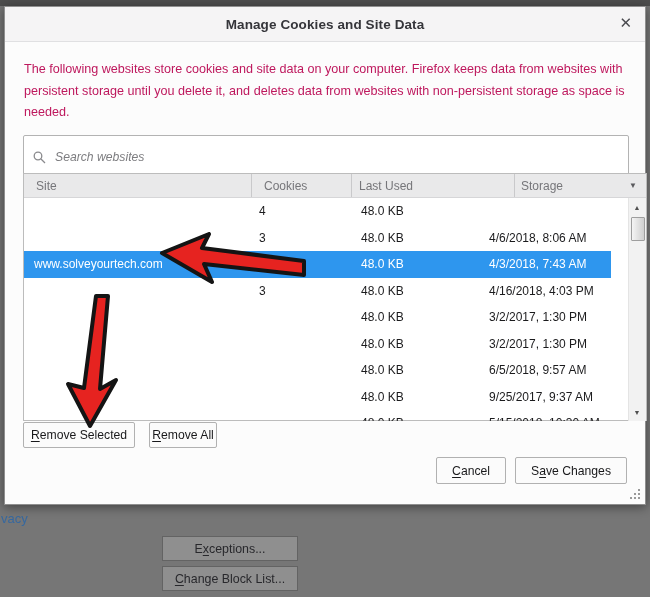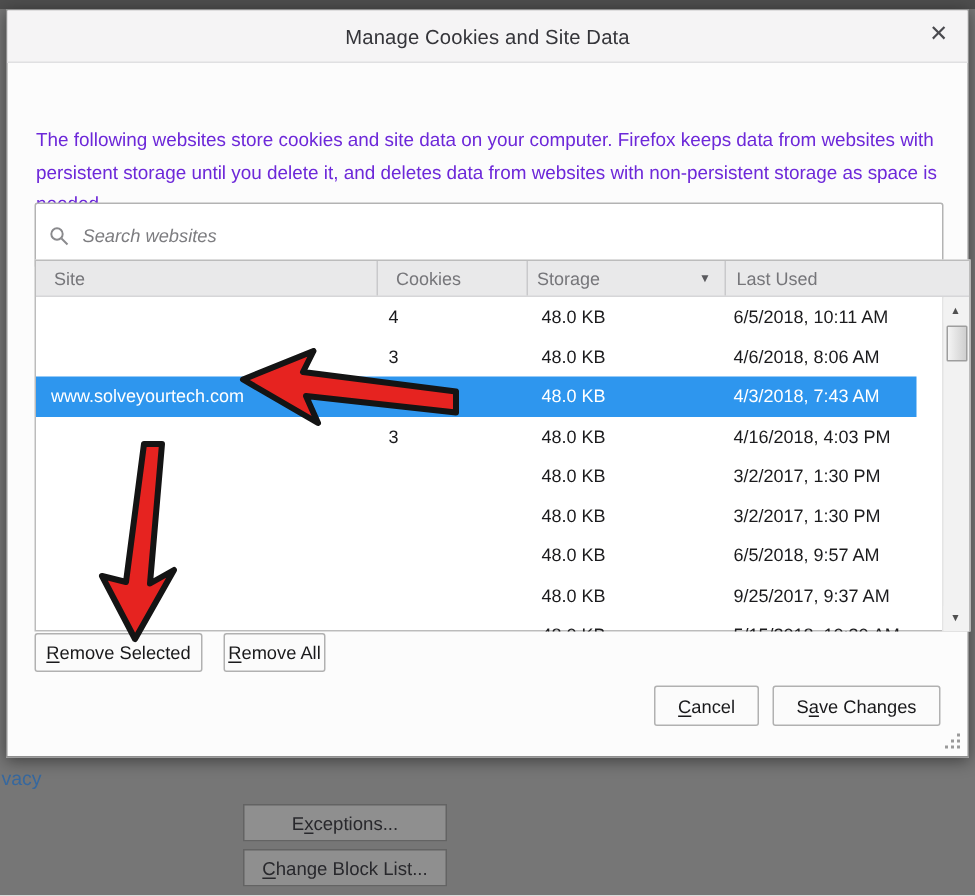--- a/index.html
+++ b/index.html
@@ -5,24 +5,24 @@
   html,body{margin:0;padding:0;}
   .stage{position:relative;width:650px;height:597px;background:#767676;overflow:hidden;
          font-family:"Liberation Sans",sans-serif;-webkit-font-smoothing:antialiased;}
   .top-strip{position:absolute;left:0;top:0;width:650px;height:6px;background:#4e4e4e;}
 
   
   .dialog{position:absolute;left:4px;top:6px;width:642px;height:499px;background:#fcfcfc;
           border:1px solid #8f8f8f;box-sizing:border-box;box-shadow:0 2px 10px rgba(0,0,0,.45);}
   .titlebar{position:relative;height:34px;background:#f5f4f5;border-bottom:1px solid #e0e0e2;
             display:flex;align-items:center;justify-content:center;}
-  .title{font-size:13.5px;font-weight:400;color:#35353a;letter-spacing:.1px;}
+  .title{font-size:13.5px;font-weight:700;color:#35353a;letter-spacing:.1px;}
   .close-btn{position:absolute;right:13px;top:6px;font-size:15px;color:#4a4a4f;cursor:default;line-height:20px;}
 
-  .desc{position:absolute;left:19px;top:52px;right:18px;font-size:12.6px;color:#6d28d9;margin-top:24px;}
+  .desc{position:absolute;left:19px;top:52px;right:18px;font-size:12.6px;color:#be185d;}
   .desc div{line-height:21.5px;white-space:nowrap;}
 
   .searchbox{position:absolute;left:18px;top:128px;width:606px;height:44px;background:#fff;
              border:1px solid #b3b3b3;border-radius:2px;box-sizing:border-box;display:flex;align-items:center;padding:0 9px;}
   .searchbox svg{flex:0 0 auto;}
   .searchbox input{border:none;outline:none;flex:1;margin-left:7px;font-size:12.2px;color:#333;
                    font-family:"Liberation Sans",sans-serif;background:transparent;}
   .searchbox input::placeholder{font-style:italic;color:#7d7d80;}
 
   
@@ -111,33 +111,32 @@
         <circle cx="5" cy="5" r="3.8" fill="none" stroke="#8a8a8d" stroke-width="1.3"></circle>
         <line x1="8" y1="8" x2="12" y2="12" stroke="#8a8a8d" stroke-width="1.3"></line>
       </svg>
       <input type="text" placeholder="Search websites" style="">
     </div>
 
     <div class="tablewrap">
       <div class="thead">
         <div class="th th-site">Site</div>
         <div class="th th-cookies">Cookies</div>
+        <div class="th th-last">Last Used</div>
         <div class="th th-storage">
           <span>Storage</span>
           <span class="sort-caret">▼</span>
         </div>
-        <div class="th th-last">Last Used</div>
       </div>
 
       <div class="tbody">
         <div class="trow">
           <div class="c c-site"></div>
             <div class="c c-cookies">4</div>
             <div class="c c-storage">48.0 KB</div>
-            <div class="c c-last">6/5/2018, 10:11 AM</div>
         </div>
         <div class="trow">
           <div class="c c-site"></div>
             <div class="c c-cookies">3</div>
             <div class="c c-storage">48.0 KB</div>
             <div class="c c-last">4/6/2018, 8:06 AM</div>
         </div>
         <div class="trow selected">
           <div class="c c-site">www.solveyourtech.com</div>
             <div class="c c-cookies">5</div>

